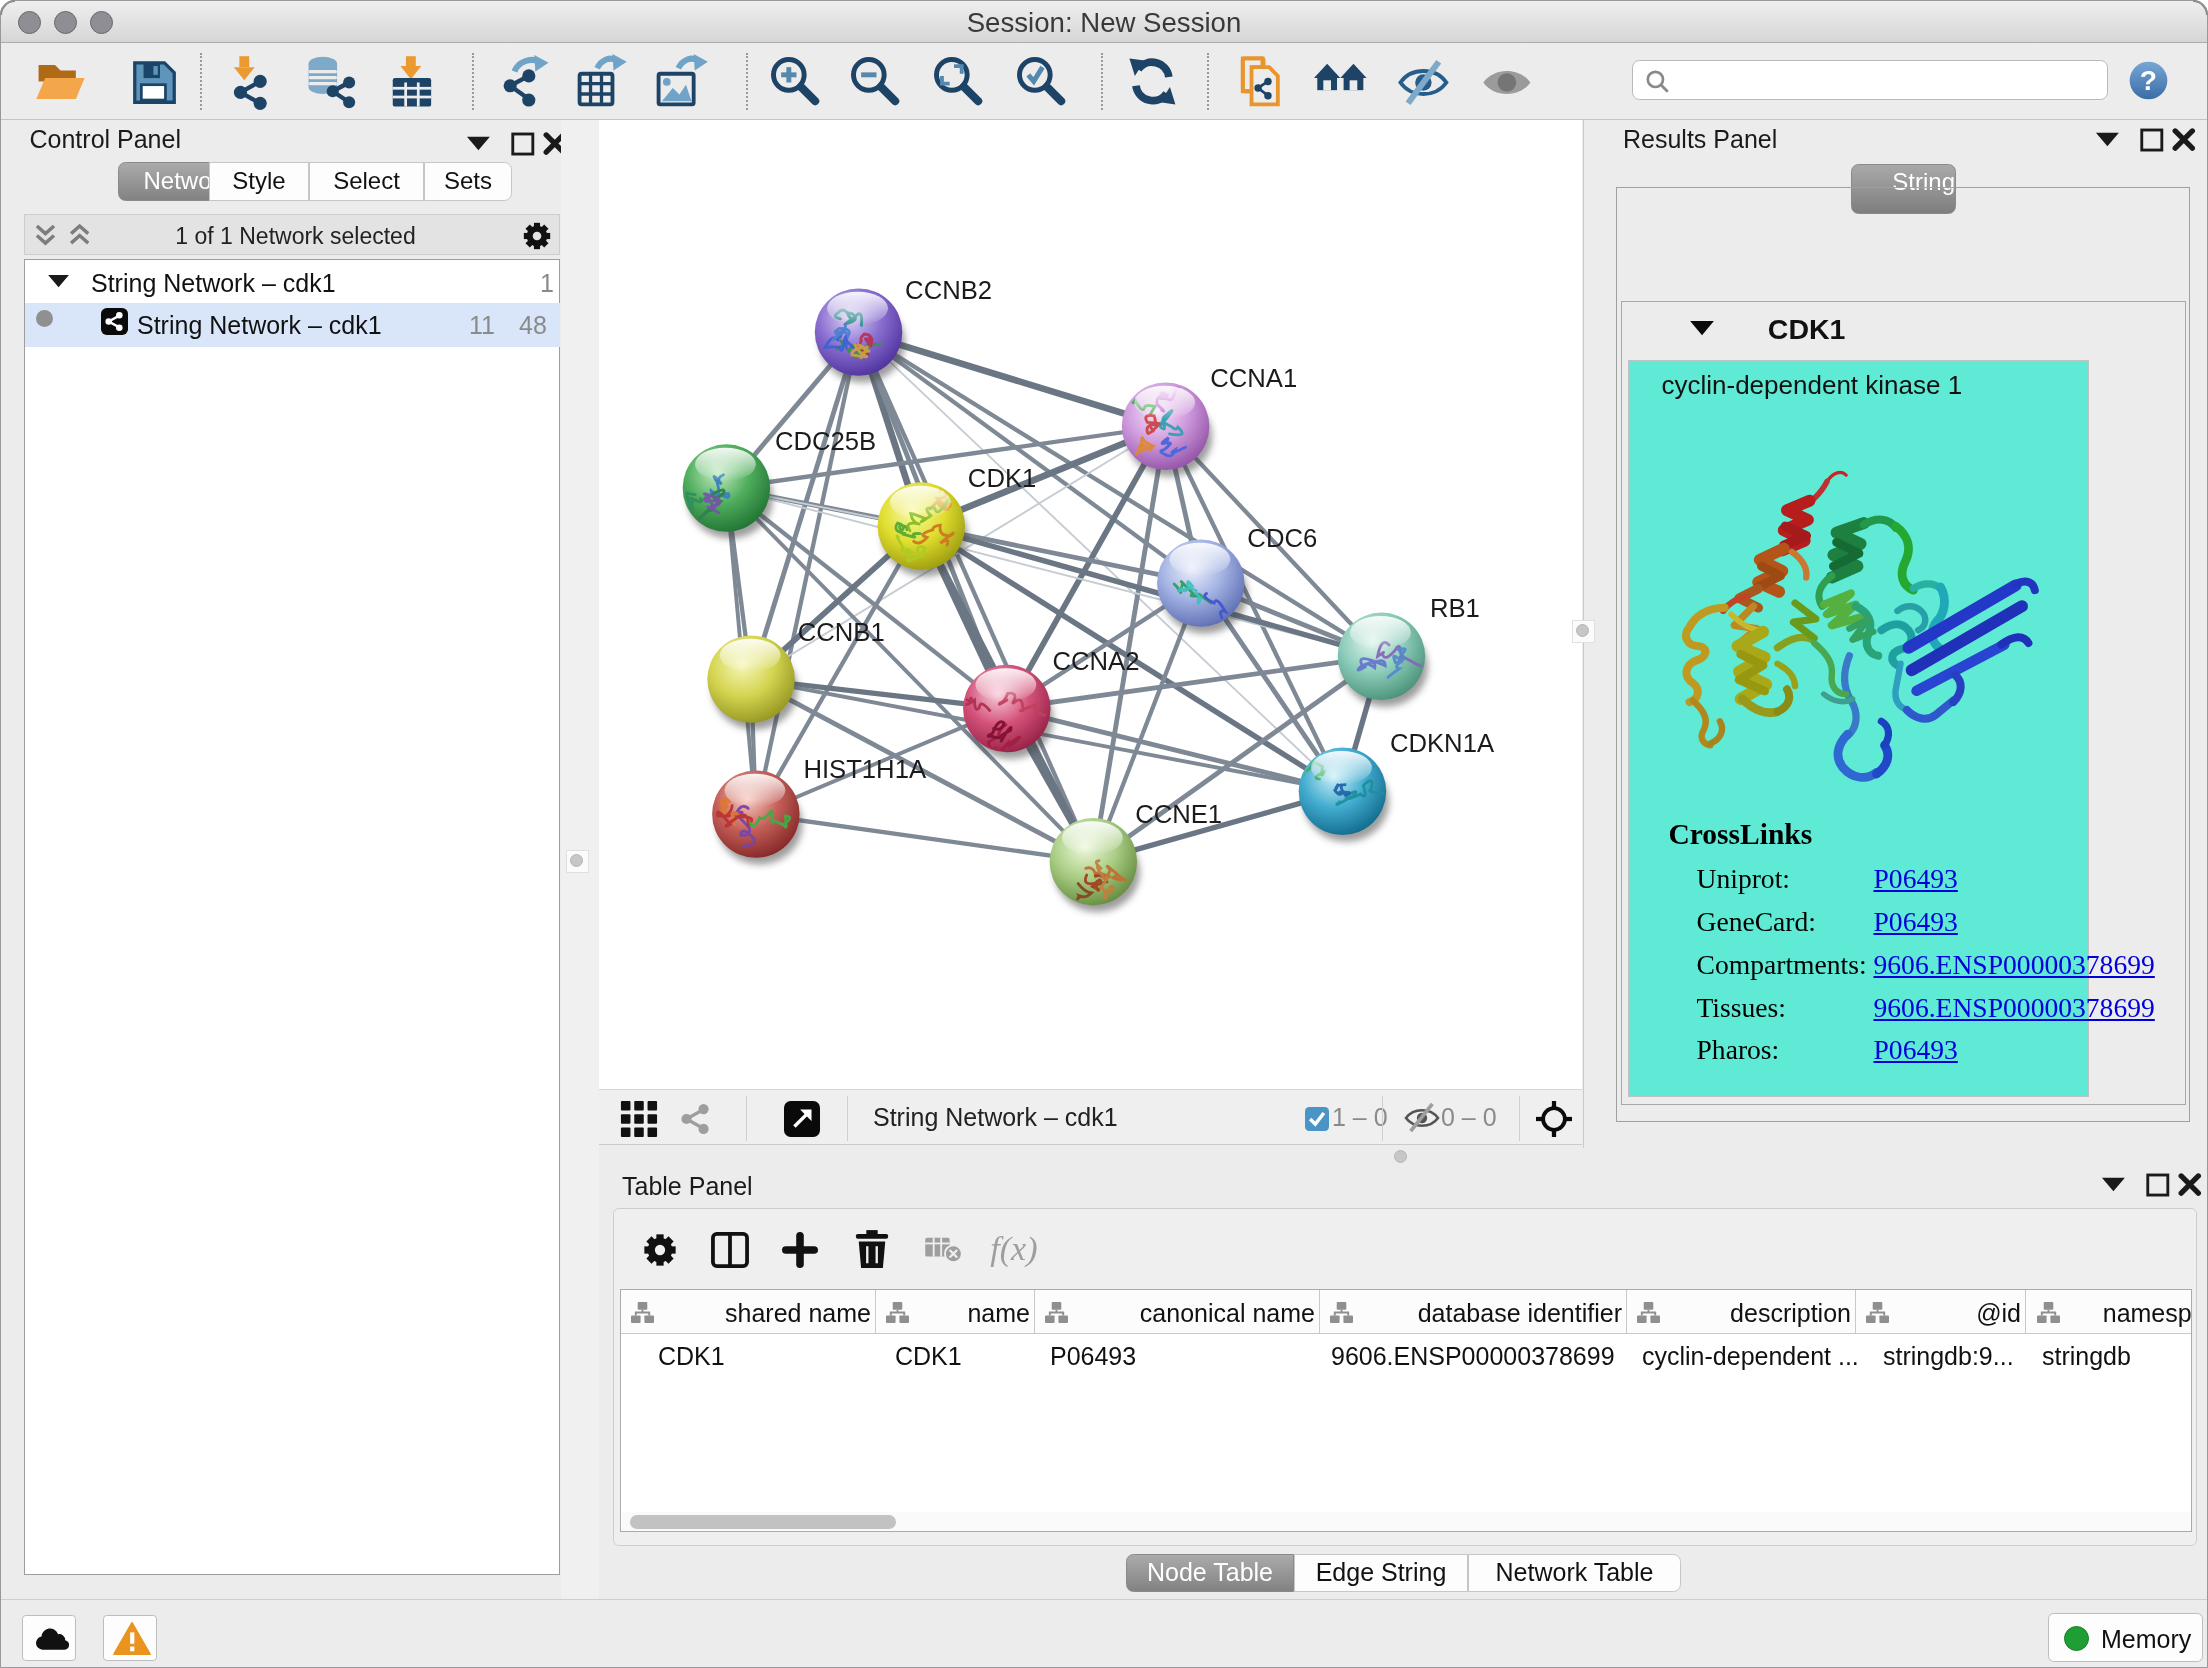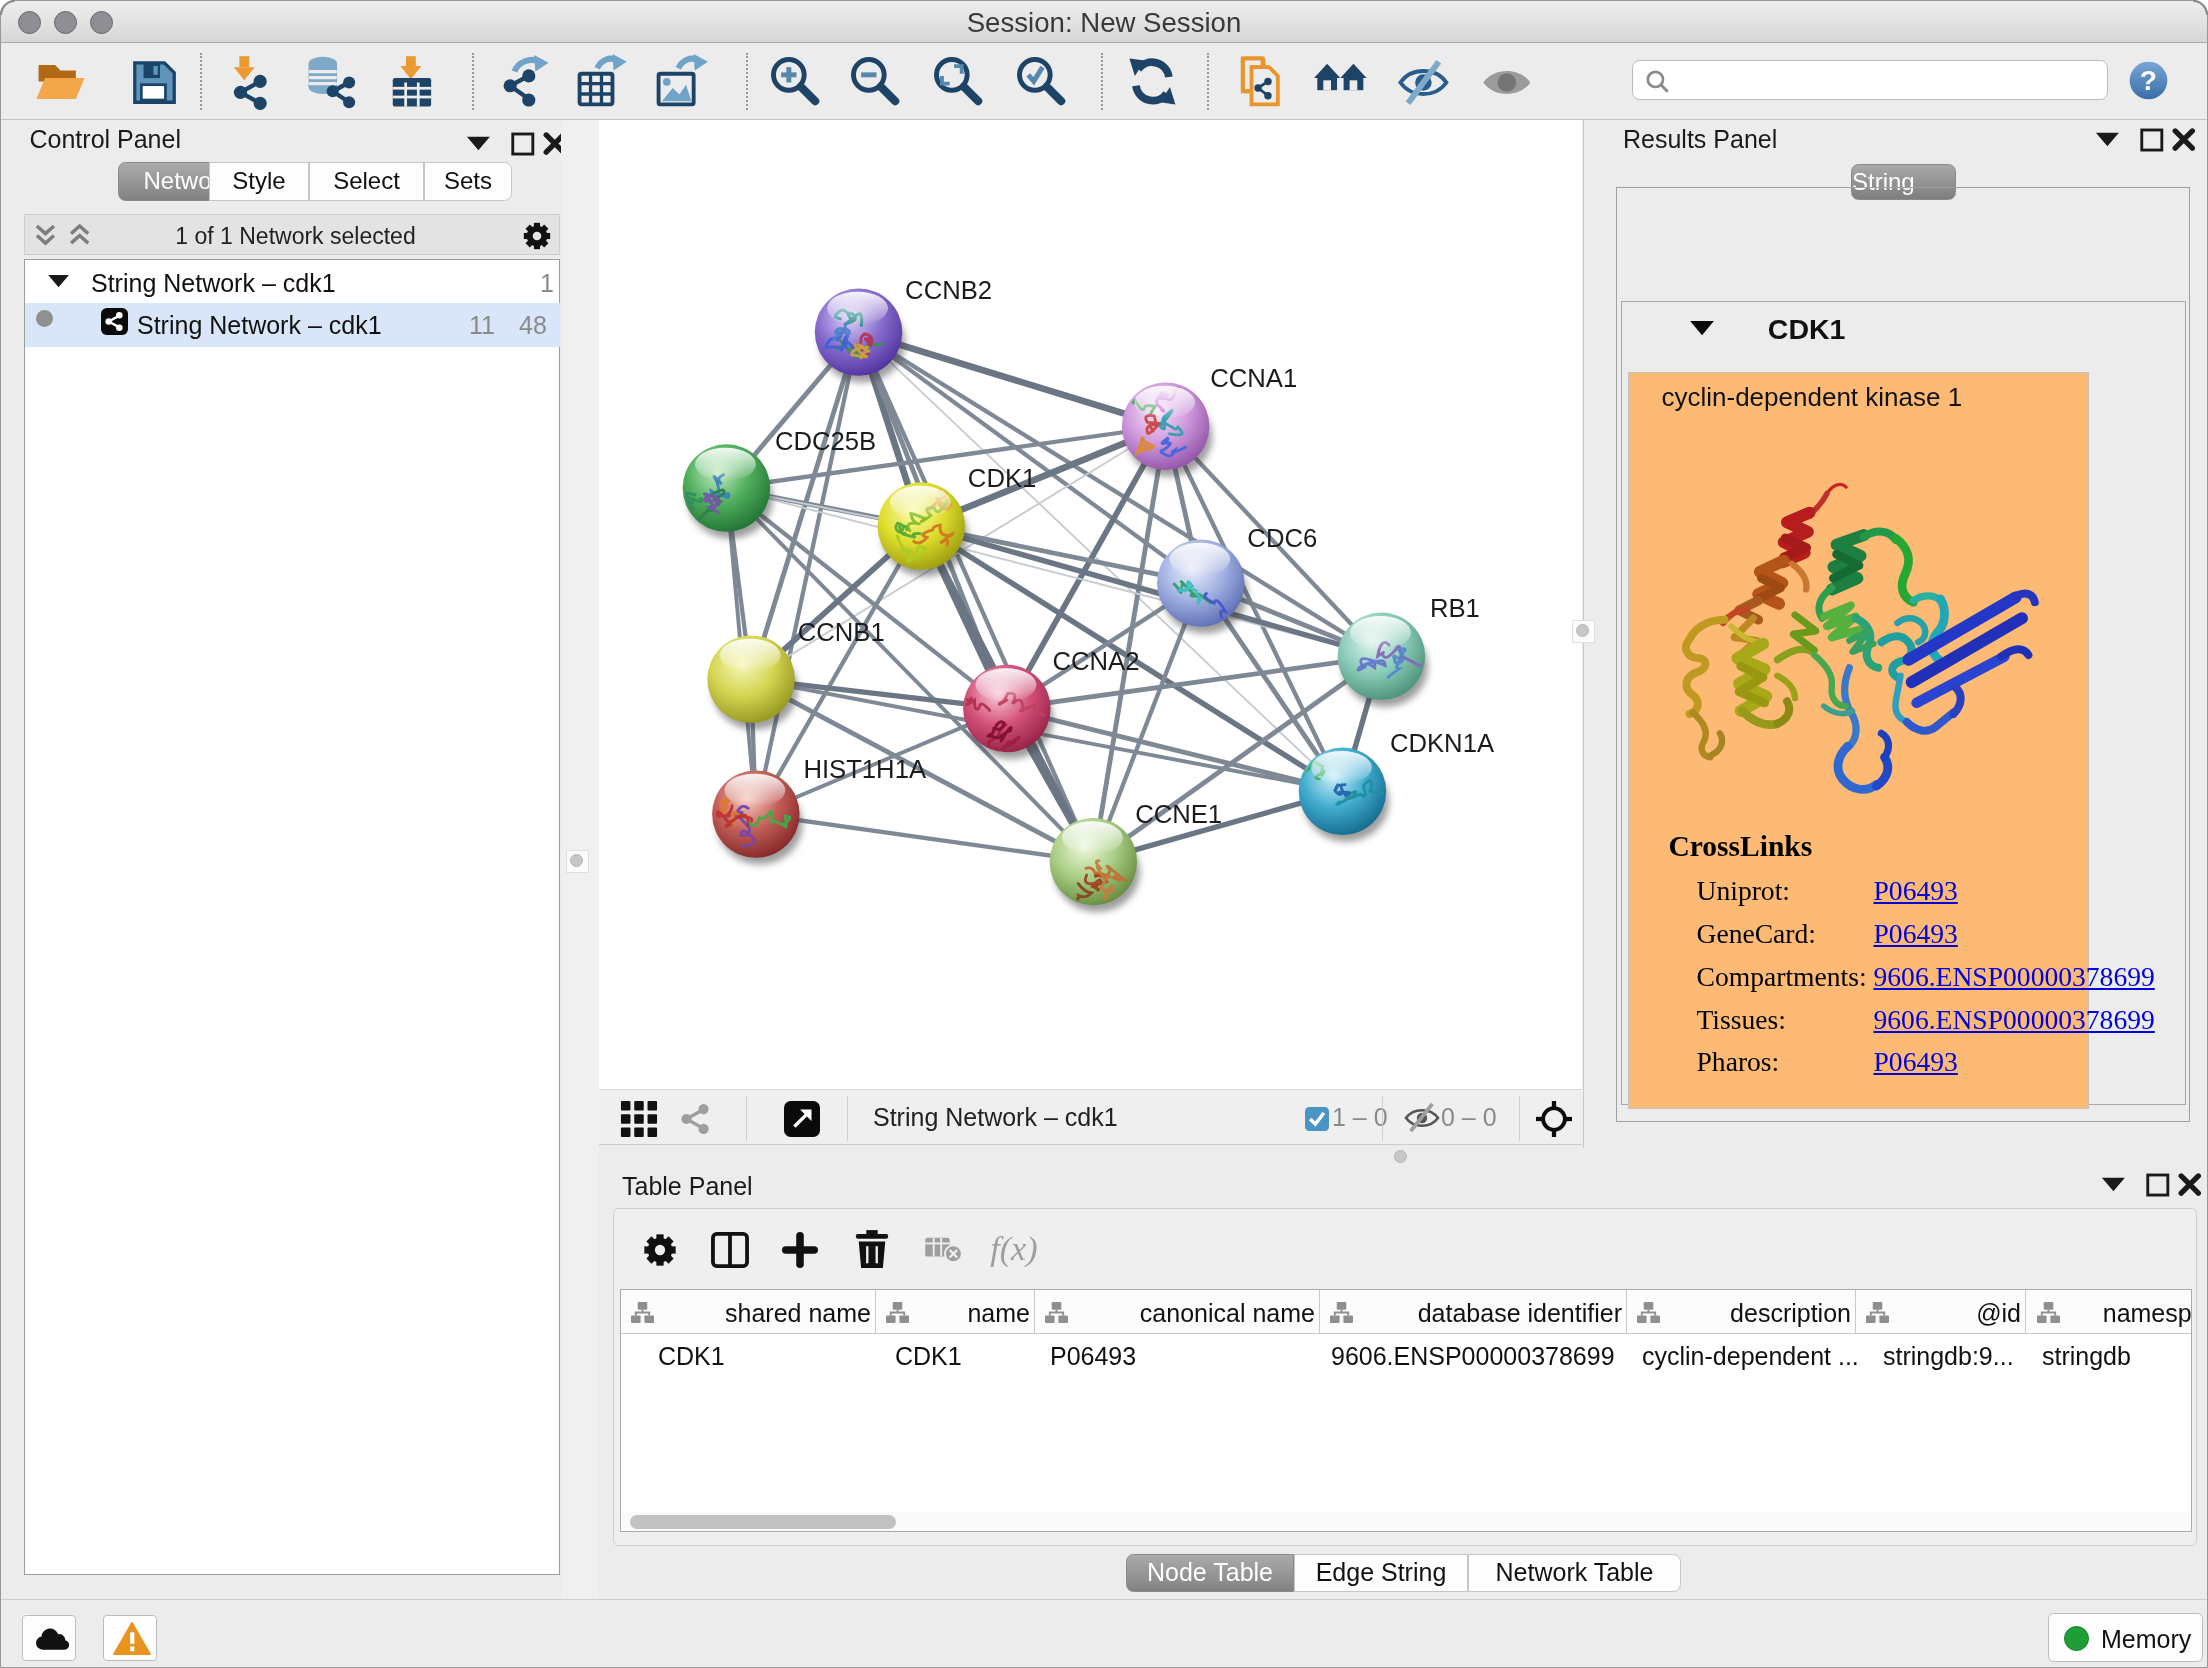--- a/index.html
+++ b/index.html
@@ -41,29 +41,29 @@
 #vdiv1 .handle, .handle { position:absolute; background:#fbfbfb; border:1px solid #e0e0e0; }
 .hdot { position:absolute; border-radius:50%; background:#c7c7c7; border:1px solid #b5b5b5; }
 
 #canvas { left:599px; top:120px; width:983px; height:969px; background:#fff; }
 #cantb { left:599px; top:1089px; width:983px; height:56px; background:#efefef;
   border-top:1px solid #d6d6d6; border-bottom:1px solid #cbcbcb; }
 .cdiv { position:absolute; top:5.7px; height:45px; border-left:1.4px solid #cfcfcf; }
 
 #rpanel { left:1583px; top:120px; width:626px; height:1028px; background:#ececec;
   border-left:1px solid #c9c9c9; }
-#stringtab { position:absolute; left:267px; top:44px; width:105px; height:36px;
+#stringtab { position:absolute; left:267px; top:44px; width:105px; height:50px;
   background:linear-gradient(#a9a9a9,#7e7e7e); border:1px solid #8a8a8a; border-radius:7.6px;
-  color:#fff; font-size:24px; text-align:left; line-height:34px; }
+  color:#fff; font-size:24px; text-align:right; line-height:34px; }
 #rbox { position:absolute; left:32px; top:67px; width:574px; height:935px;
   border:1.4px solid #a0a0a0; }
 #rbtns { position:absolute; left:3.8px; top:32px; width:565px; height:76px; border:1.4px solid #bbb; }
 #cdk1box { position:absolute; left:3.8px; top:113px; width:565px; height:804px; border:1.4px solid #a8a8a8; }
-#cdk1content { position:absolute; left:6.7px; top:70px; width:461px; height:737px;
-  background:#fdba74; border:1px solid #c2c2c2; }
+#cdk1content { position:absolute; left:6.7px; top:58px; width:461px; height:737px;
+  background:#5eead4; border:1px solid #c2c2c2; }
 .xlrow { position:absolute; font-size:27.6px; color:#000; font-family:"Liberation Serif", serif; }
 .xlink { color:#0000dd; text-decoration:underline; }
 
 #tpanel { left:599px; top:1148px; width:1609px; height:451px; background:#ececec; }
 #ttoolbox { position:absolute; left:14.3px; top:60px; width:1584px; height:338px;
   background:#efefef; border:1px solid #cdcdcd; border-radius:5.7px; }
 #ttable { position:absolute; left:5.7px; top:80px; width:1572px; height:243px;
   background:#fff; border:1px solid #ababab; overflow:hidden; }
 #thead { position:absolute; left:0; top:0; width:1570px; height:44px; background:#fcfcfc;
   border-bottom:1px solid #c9c9c9; }

